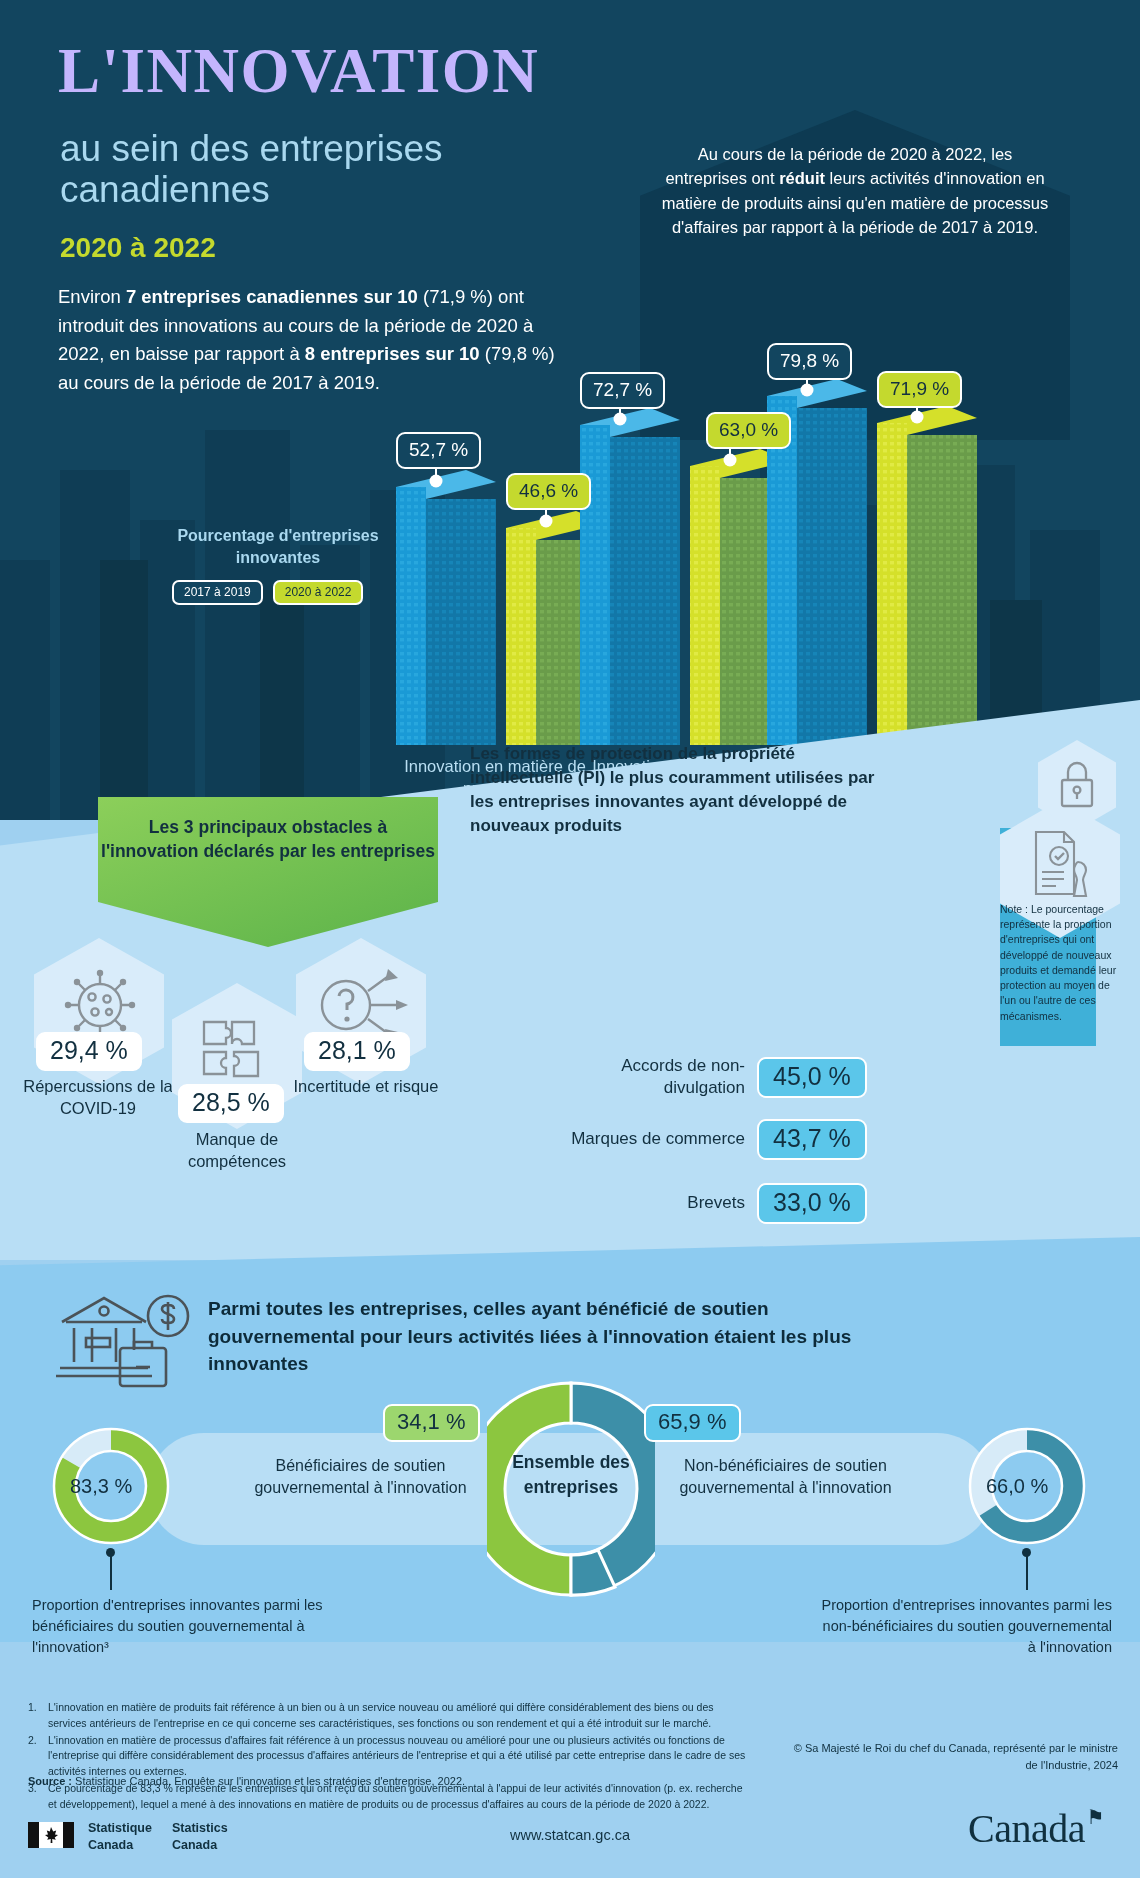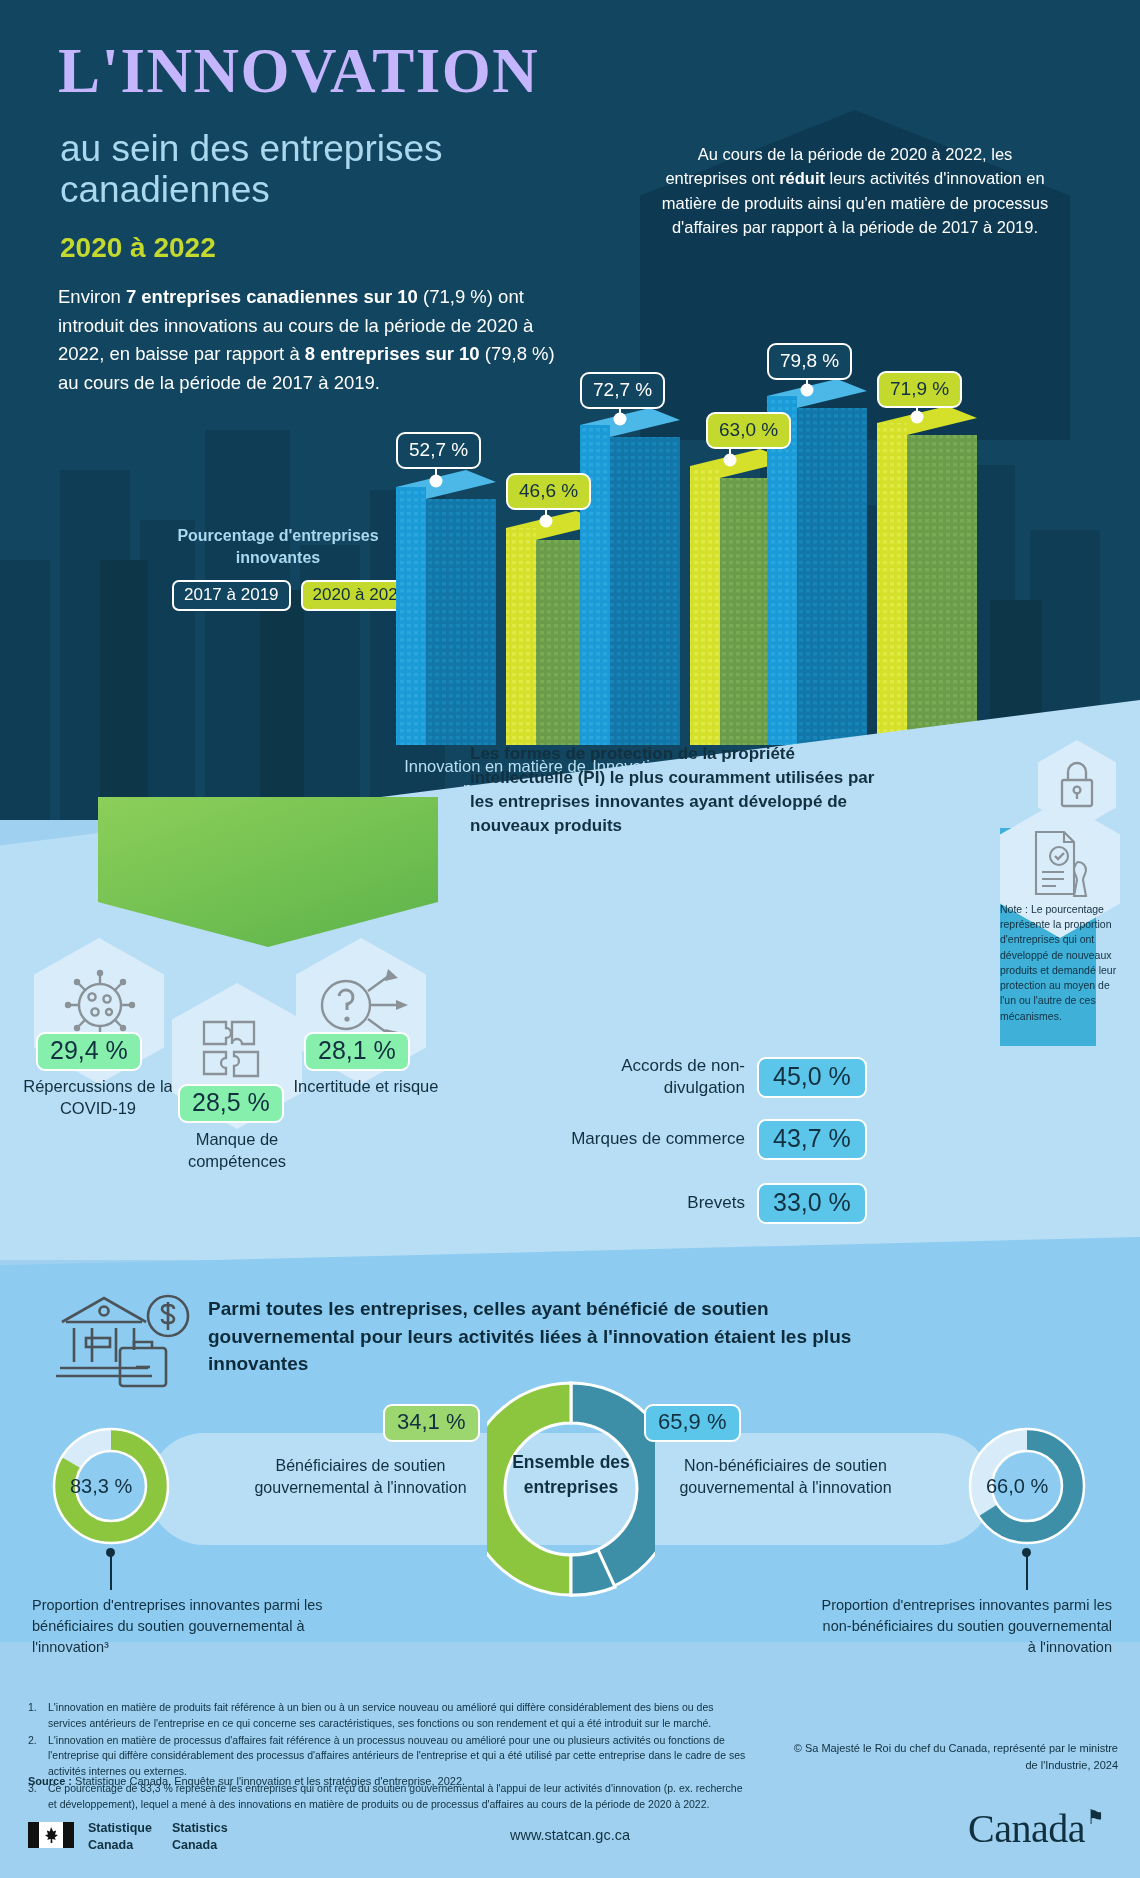--- a/index.html
+++ b/index.html
@@ -49,21 +49,21 @@
   .intro b { font-weight: bold; }
 
   
   .legend-title {
     position: absolute; left: 148px; top: 525px; width: 260px;
     text-align: center; font-size: 16px; font-weight: bold;
     color: #a9d8ef; line-height: 1.35;
   }
   .legend-row { position: absolute; left: 172px; top: 580px; display: flex; gap: 10px; }
   .lg-badge {
-    font-size: 17px; padding: 3px 10px 4px; border-radius: 7px;
+    font-size: 12px; padding: 3px 10px 4px; border-radius: 7px;
     font-weight: 500;
   }
   .lg-blue { background: #12455f; border: 2px solid #ffffff; color: #ffffff; }
   .lg-green { background: #c4d92e; border: 2px solid #ffffff; color: #10303f; }
 
   
   .bars { position: absolute; left: 0; top: 0; width: 1140px; height: 760px; }
 
   
   .callout {
@@ -97,21 +97,21 @@
   }
 
   .hexcard { position: absolute; }
   .hexbody {
     position: absolute; width: 130px; height: 146px;
     background: #d9ecfa;
     clip-path: polygon(50% 0%, 100% 25%, 100% 75%, 50% 100%, 0% 75%, 0% 25%);
   }
   .pct-pill {
     position: absolute; font-size: 25px; font-weight: 500; color: #123040;
-    background: #86efac; border: 2.5px solid #ffffff; border-radius: 9px;
+    background: #ffffff; border: 2.5px solid #ffffff; border-radius: 9px;
     padding: 2px 12px 4px; white-space: nowrap;
   }
   .obs-label {
     position: absolute; text-align: center; font-size: 16.5px;
     color: #123040; line-height: 1.35;
   }
 
   
   .ip-head {
     position: absolute; left: 470px; top: 742px; width: 430px;
@@ -323,20 +323,21 @@
 
       <div class="cat-label" style="left:380px; top:755px; width:230px;">Innovation en matière de produits¹</div>
       <div class="cat-label" style="left:568px; top:755px; width:230px;">Innovation en matière de processus d'affaires²</div>
       <div class="cat-label" style="left:760px; top:755px; width:230px;">Tout type d'innovation</div>
     </div>
   </div>
 
   <div class="light1"></div>
 
   <div class="green-banner"></div>
+  <div class="green-banner-txt">Les 3 principaux obstacles à l'innovation déclarés par les entreprises</div>
 
   <div class="hexcard">
     <div class="hexbody" style="left:34px; top:938px;"></div>
     <svg style="position:absolute; left:62px; top:965px;" width="76" height="80" viewBox="0 0 76 80">
       <g fill="none" stroke="#8a9298" stroke-width="2.4">
         <circle cx="38" cy="40" r="21"></circle>
         <circle cx="30" cy="32" r="3.6"></circle>
           <circle cx="45" cy="34" r="3.6"></circle>
         <circle cx="33" cy="47" r="3.6"></circle>
           <circle cx="47" cy="47" r="3"></circle>

